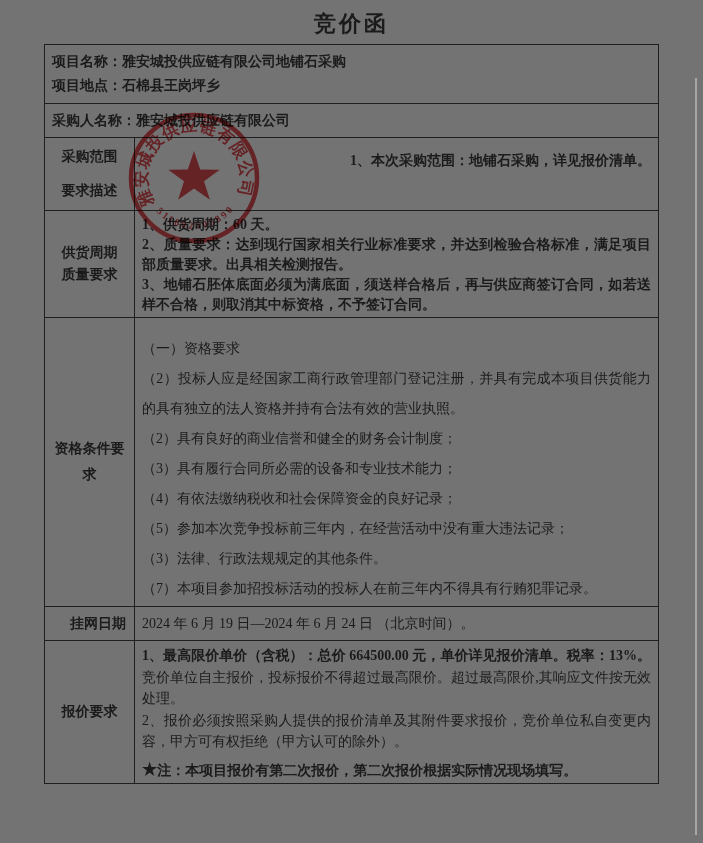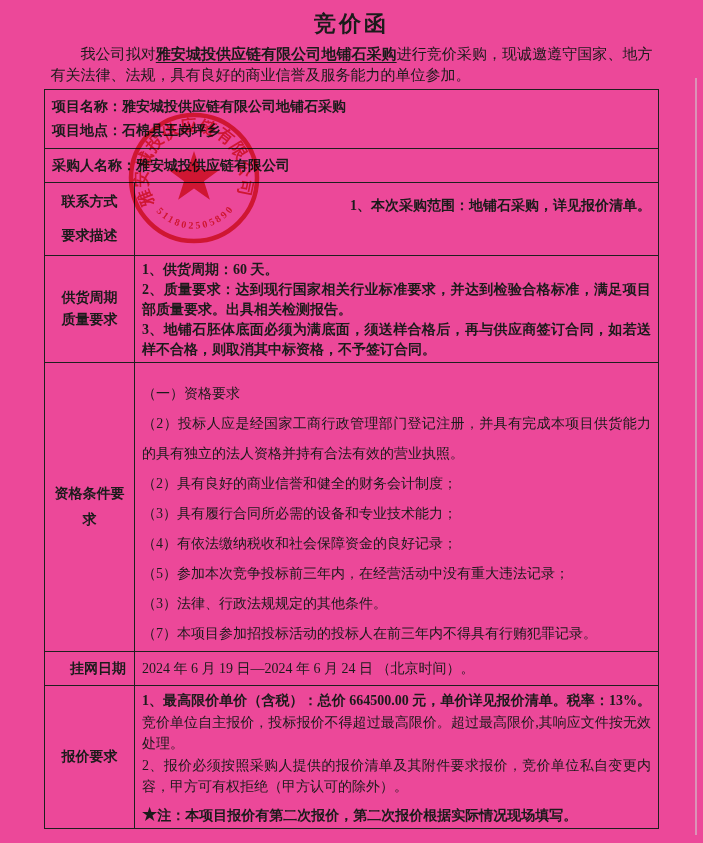--- a/index.html
+++ b/index.html
@@ -1,21 +1,21 @@
 <!DOCTYPE html>
 <html><head>
 <meta charset="utf-8">
 <style>
   html,body { margin:0; padding:0; background:#ffffff; }
   body {
     width:703px; height:843px;
     font-family:"Liberation Serif","DejaVu Serif",serif;
     color:#1b1b1b;
   }
-  .page { position:relative; width:703px; height:843px; overflow:hidden; background:#ec4899; }
+  .page { position:relative; width:703px; height:843px; overflow:hidden; background:#737373; }
 
   .doc-title {
     margin:9px 0 5px 0;
     text-align:center;
     font-size:22px;
     font-weight:bold;
     letter-spacing:3px;
   }
 
   .intro {
@@ -75,21 +75,20 @@
     background:#cfcfcf; opacity:.55;
   }
 </style>
 </head>
 <body>
 
 <div class="page">
 
   <div class="doc-title">竞价函</div>
 
-  <p class="intro"><span>我公司拟对</span><span class="hl">雅安城投供应链有限公司地铺石采购</span><span>进行竞价采购，现诚邀遵守国家、地方有关法律、法规，具有良好的商业信誉及服务能力的单位参加。</span></p>
 
   <table class="bid">
     <colgroup>
         <col class="c1">
         <col class="c2">
         <col class="c3">
         <col class="c4">
       </colgroup>
 
     <tbody>
@@ -100,21 +99,21 @@
       </td>
     </tr>
 
     <tr>
       <td colspan="4" class="kv" style="height:29px;"><span>采购人名称：</span><span>雅安城投供应链有限公司</span></td>
     </tr>
 
 
     <tr>
       <td class="lbl two-line-label" style="height:59px;">
-        <div>联系方式</div>
+        <div>采购范围</div>
         <div>要求描述</div>
       </td>
       <td colspan="3" class="scope-cell" style="vertical-align:top; padding-top:14px;text-align:right;">1、本次采购范围：地铺石采购，详见报价清单。</td>
     </tr>
 
     <tr>
       <td class="lbl tight-label" style="height:101px;">
         <div>供货周期</div>
         <div>质量要求</div>
       </td>

